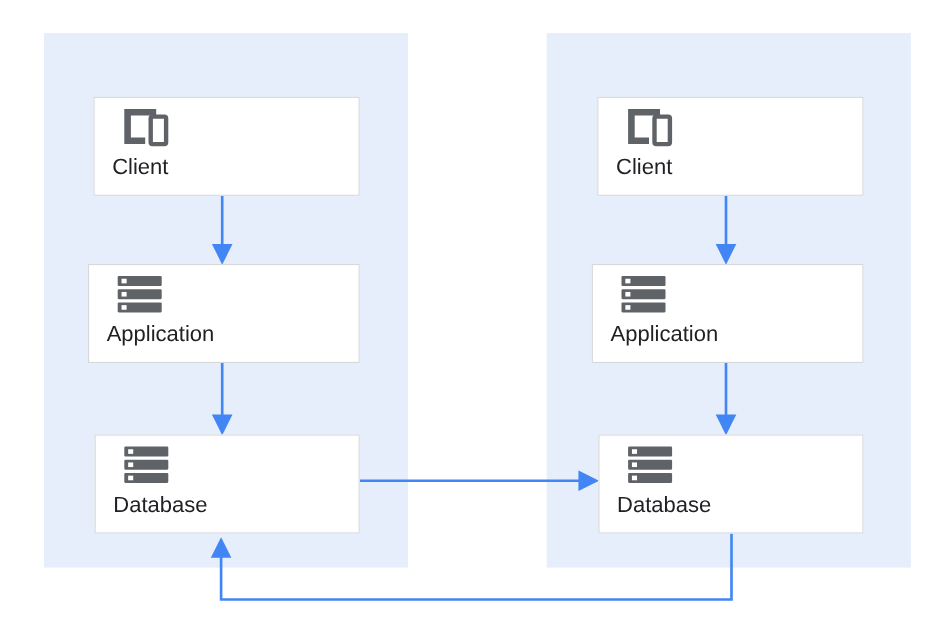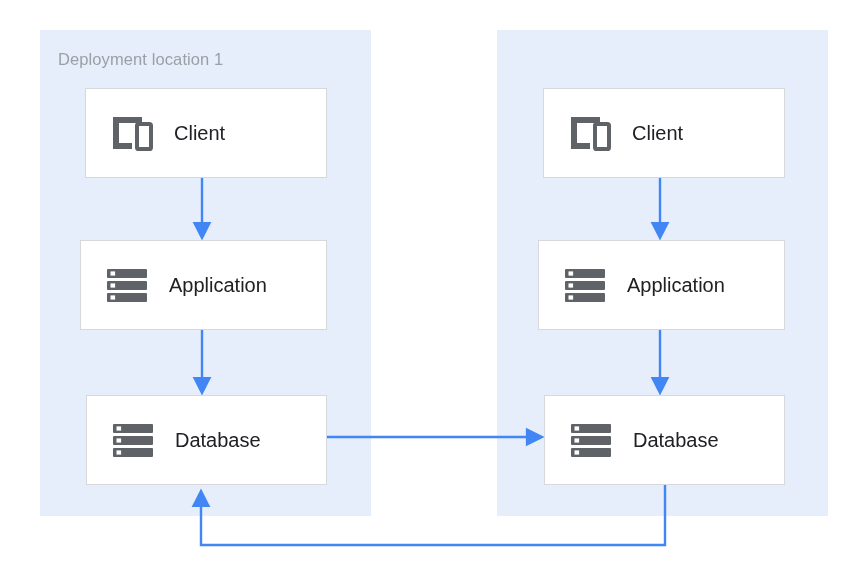--- a/index.html
+++ b/index.html
@@ -30,22 +30,21 @@
     letter-spacing: 0.1px;
     white-space: nowrap;
     font-family: "Liberation Sans", sans-serif;
   }
   .node {
     position: absolute;
     box-sizing: border-box;
     background: #ffffff;
     border: 1px solid #d6d8da;
     display: flex;
-    flex-direction: row;
-    align-items: center;
+    flex-direction: column;
     justify-content: flex-start;
   }
   .node-icon {
     width: 52px;
     height: 52px;
     margin-left: 20px;
     flex: 0 0 auto;
     display: block;
   }
   .node-label {
@@ -63,21 +62,20 @@
     height: 574px;
     pointer-events: none;
   }
 </style>
 </head>
 <body>
 
 <div id="diagram-root">
 
   <div class="zone" style="left:40px; top:30px; width:331px; height:486px; background:#e5eefa;"></div>
-  <div class="zone-title" style="left:58px; top:50px;">Deployment location 1</div>
 
   <div class="zone" style="left:497px; top:30px; width:331px; height:486px; background:#e5eefa;"></div>
 
   <svg id="edge-layer" viewBox="0 0 862 574" xmlns="http://www.w3.org/2000/svg">
     <defs>
       <marker id="arrowhead" markerWidth="9" markerHeight="9" refX="4.2" refY="4.5" orient="auto" markerUnits="strokeWidth">
         <path d="M0.4,0.6 L8.2,4.5 L0.4,8.4 Z" fill="#4285f4"></path>
       </marker>
     </defs>
 

